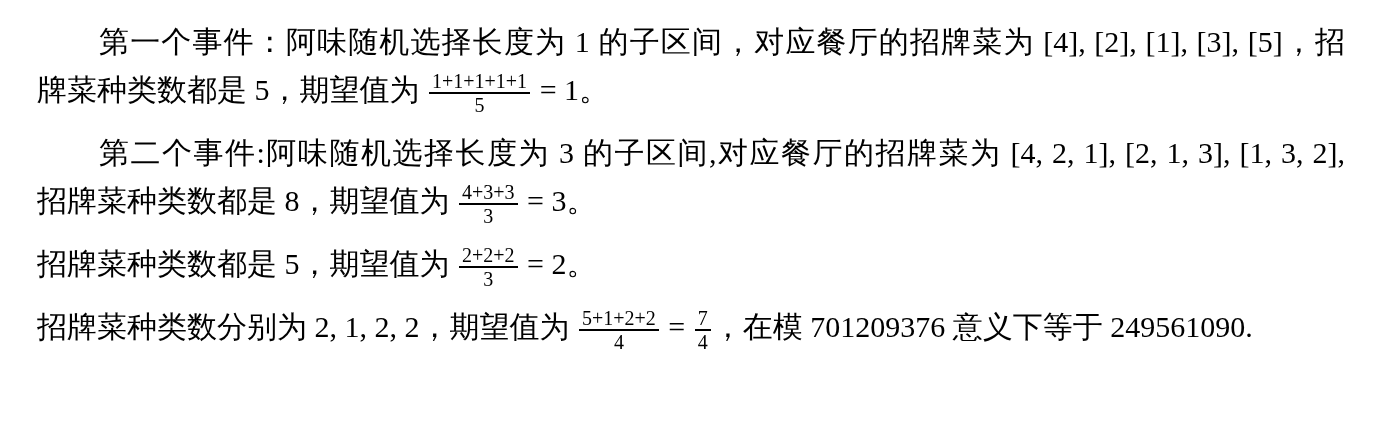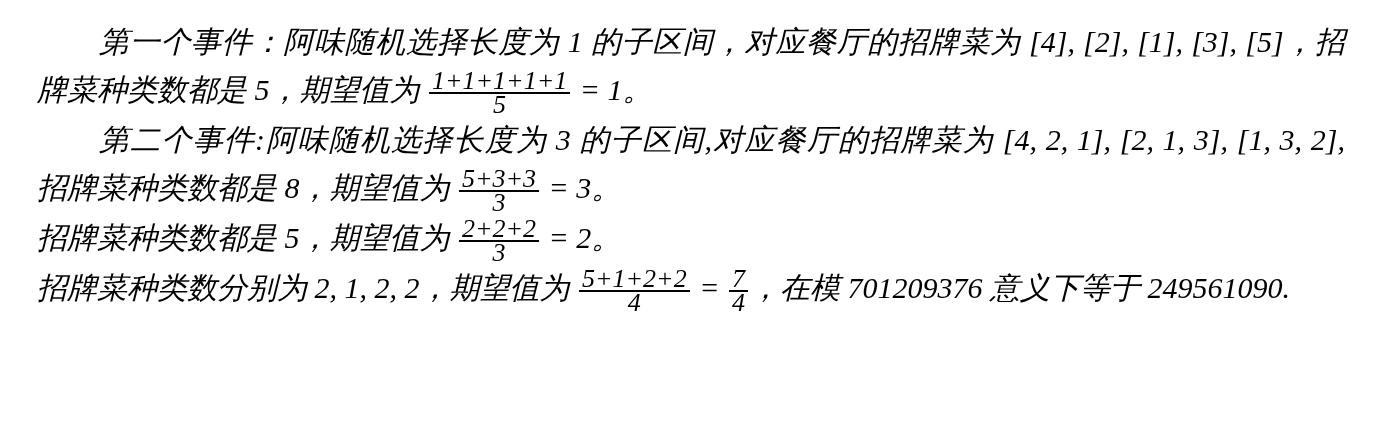--- a/index.html
+++ b/index.html
@@ -15,39 +15,39 @@
   }
   .doc {
     position: absolute;
     left: 37px;
     top: 18px;
     width: 1308px;
     font-family: "Liberation Serif", "DejaVu Serif", serif;
     font-size: 30px;
     color: #000000;
   }
-  .para { margin: 0; font-style: italic; }
-  .para + .para { margin-top: 2px; }
+  .para { margin: 0; }
+  .para + .para { margin-top: 15px; }
   .line {
     height: 48px;
     line-height: 48px;
   }
   .line.indent { text-indent: 62px; }
   .line.just {
     text-align: justify;
     text-align-last: justify;
     text-justify: inter-character;
     white-space: nowrap;
   }
   .frac {
     display: inline-flex;
     flex-direction: column;
     text-align: center;
     vertical-align: middle;
-    font-size: 26px;
+    font-size: 20px;
     line-height: 20px;
     margin: 0 2px;
   }
   .frac .num {
     border-bottom: 2px solid #000000;
     padding: 0 3px 1px 3px;
   }
   .frac .den {
     padding-top: 1px;
   }
@@ -59,21 +59,21 @@
     <div class="para">
       <div class="line indent just"><span class="run">第一个事件：阿味随机选择长度为 1 的子区间，对应餐厅的招牌菜为 [4], [2], [1], [3], [5]，招</span></div>
       <div class="line"><span class="run">牌菜种类数都是 5，期望值为 </span><span class="frac">
           <span class="num">1+1+1+1+1</span>
           <span class="den">5</span>
         </span><span class="run"> = 1。</span></div>
     </div>
     <div class="para">
       <div class="line indent just"><span class="run">第二个事件:阿味随机选择长度为 3 的子区间,对应餐厅的招牌菜为 [4, 2, 1], [2, 1, 3], [1, 3, 2],</span></div>
       <div class="line"><span class="run">招牌菜种类数都是 8，期望值为 </span><span class="frac">
-          <span class="num">5+3+3</span>
+          <span class="num">4+3+3</span>
           <span class="den">3</span>
         </span><span class="run"> = 3。</span></div>
     </div>
     <div class="para">
       <div class="line"><span class="run">招牌菜种类数都是 5，期望值为 </span><span class="frac">
           <span class="num">2+2+2</span>
           <span class="den">3</span>
         </span><span class="run"> = 2。</span></div>
     </div>
     <div class="para">

